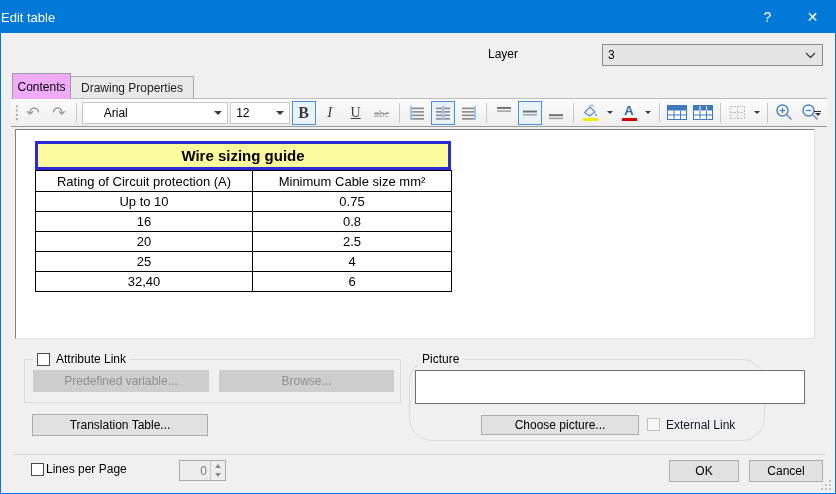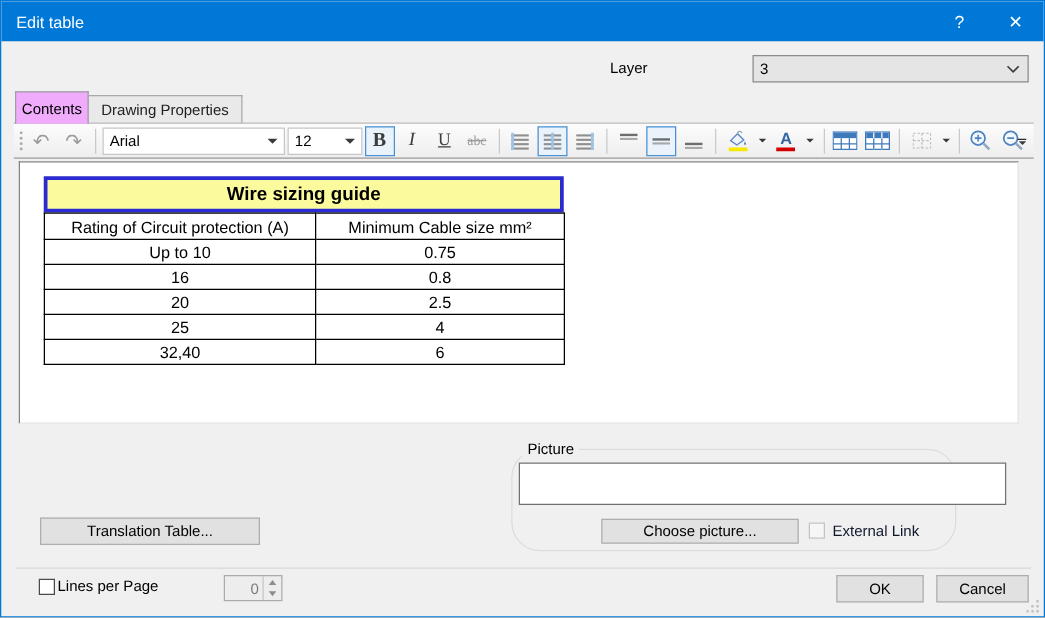--- a/index.html
+++ b/index.html
@@ -4,21 +4,21 @@
 <style>
   * { margin:0; padding:0; box-sizing:border-box; }
   html,body { background:#9a9a9a; font-family:"Liberation Sans", sans-serif; }
   .dialog {
     position:relative; width:836px; height:494px;
     background:#f0f0f0; border:1px solid #0078d7; overflow:hidden;
     font-family:"Liberation Sans", sans-serif;
   }
   
   .titlebar { position:absolute; left:0; top:0; right:0; height:32px; background:#0078d7; display:flex; align-items:center; }
-  .titlebar .title { color:#fff; font-size:13px; padding-left:12px; flex:1; }
+  .titlebar .title { color:#fff; font-size:13px; flex:1; }
   .cap-btn { width:45px; height:32px; color:#fff; font-size:14px; display:flex; align-items:center; justify-content:center; cursor:default; }
   
   .layer-label { position:absolute; left:487px; top:46px; font-size:12px; color:#000; }
   .layer-combo { position:absolute; left:601px; top:43px; width:221px; height:22px;
     background:#e5e5e5; border:1px solid #8c8c8c; font-size:12px; display:flex; align-items:center; }
   .layer-combo .val { flex:1; padding-left:5px; }
   .layer-combo svg { margin-right:6px; }
   
   .tab { position:absolute; font-size:12px; display:flex; align-items:center; justify-content:center; }
   .tab.active { left:11px; top:72px; width:59px; height:26px; background:#f0abfc;
@@ -108,21 +108,21 @@
     <svg width="4" height="18" viewBox="0 0 4 18">
       <circle cx="2" cy="2" r="1.2" fill="#a9a9a9"></circle>
         <circle cx="2" cy="6.5" r="1.2" fill="#a9a9a9"></circle>
       <circle cx="2" cy="11" r="1.2" fill="#a9a9a9"></circle>
         <circle cx="2" cy="15.5" r="1.2" fill="#a9a9a9"></circle>
     </svg>
     <div class="tbtn" style="color:#9b9b9b; font-size:16px;">↶</div>
     <div class="tbtn" style="color:#9b9b9b; font-size:16px;">↷</div>
     <div class="tsep"></div>
 
-    <div class="combo" style="width:152px;">
+    <div class="combo" style="width:152px;padding-left:16px;">
       <span class="val">Arial</span>
       <span class="caret"></span>
     </div>
     <div class="combo" style="width:62px;">
       <span class="val">12</span>
       <span class="caret"></span>
     </div>
 
     <div class="tbtn active serif" style="font-weight:bold; font-size:16px;">B</div>
     <div class="tbtn serif" style="font-style:italic; font-size:15px;">I</div>
@@ -295,20 +295,28 @@
           <td>4</td>
         </tr>
         <tr>
           <td>32,40</td>
           <td>6</td>
         </tr>
       </tbody>
     </table>
   </div>
 
+  <div class="groupbox" style="left:23px; top:358px; width:377px; height:44px;">
+    <div class="legend">
+      <span class="checkbox"></span>
+      <span>Attribute Link</span>
+    </div>
+    <div class="btn flat-disabled" style="left:8px; top:10px; width:176px; height:22px;">Predefined variable...</div>
+    <div class="btn flat-disabled" style="left:194px; top:10px; width:175px; height:22px;">Browse...</div>
+  </div>
 
   <div class="btn" style="left:31px; top:413px; width:176px; height:22px;">Translation Table...</div>
 
   <div class="groupbox" style="left:408px; top:358px; width:356px; height:82px;border-radius:23px;">
     <div class="legend">
       <span>Picture</span>
     </div>
     <input class="pic-input" type="text" value="" style="">
     <div class="btn" style="left:71px; top:55px; width:158px; height:20px;">Choose picture...</div>
     <span class="checkbox disabled" style="position:absolute; left:237px; top:58px;"></span>

